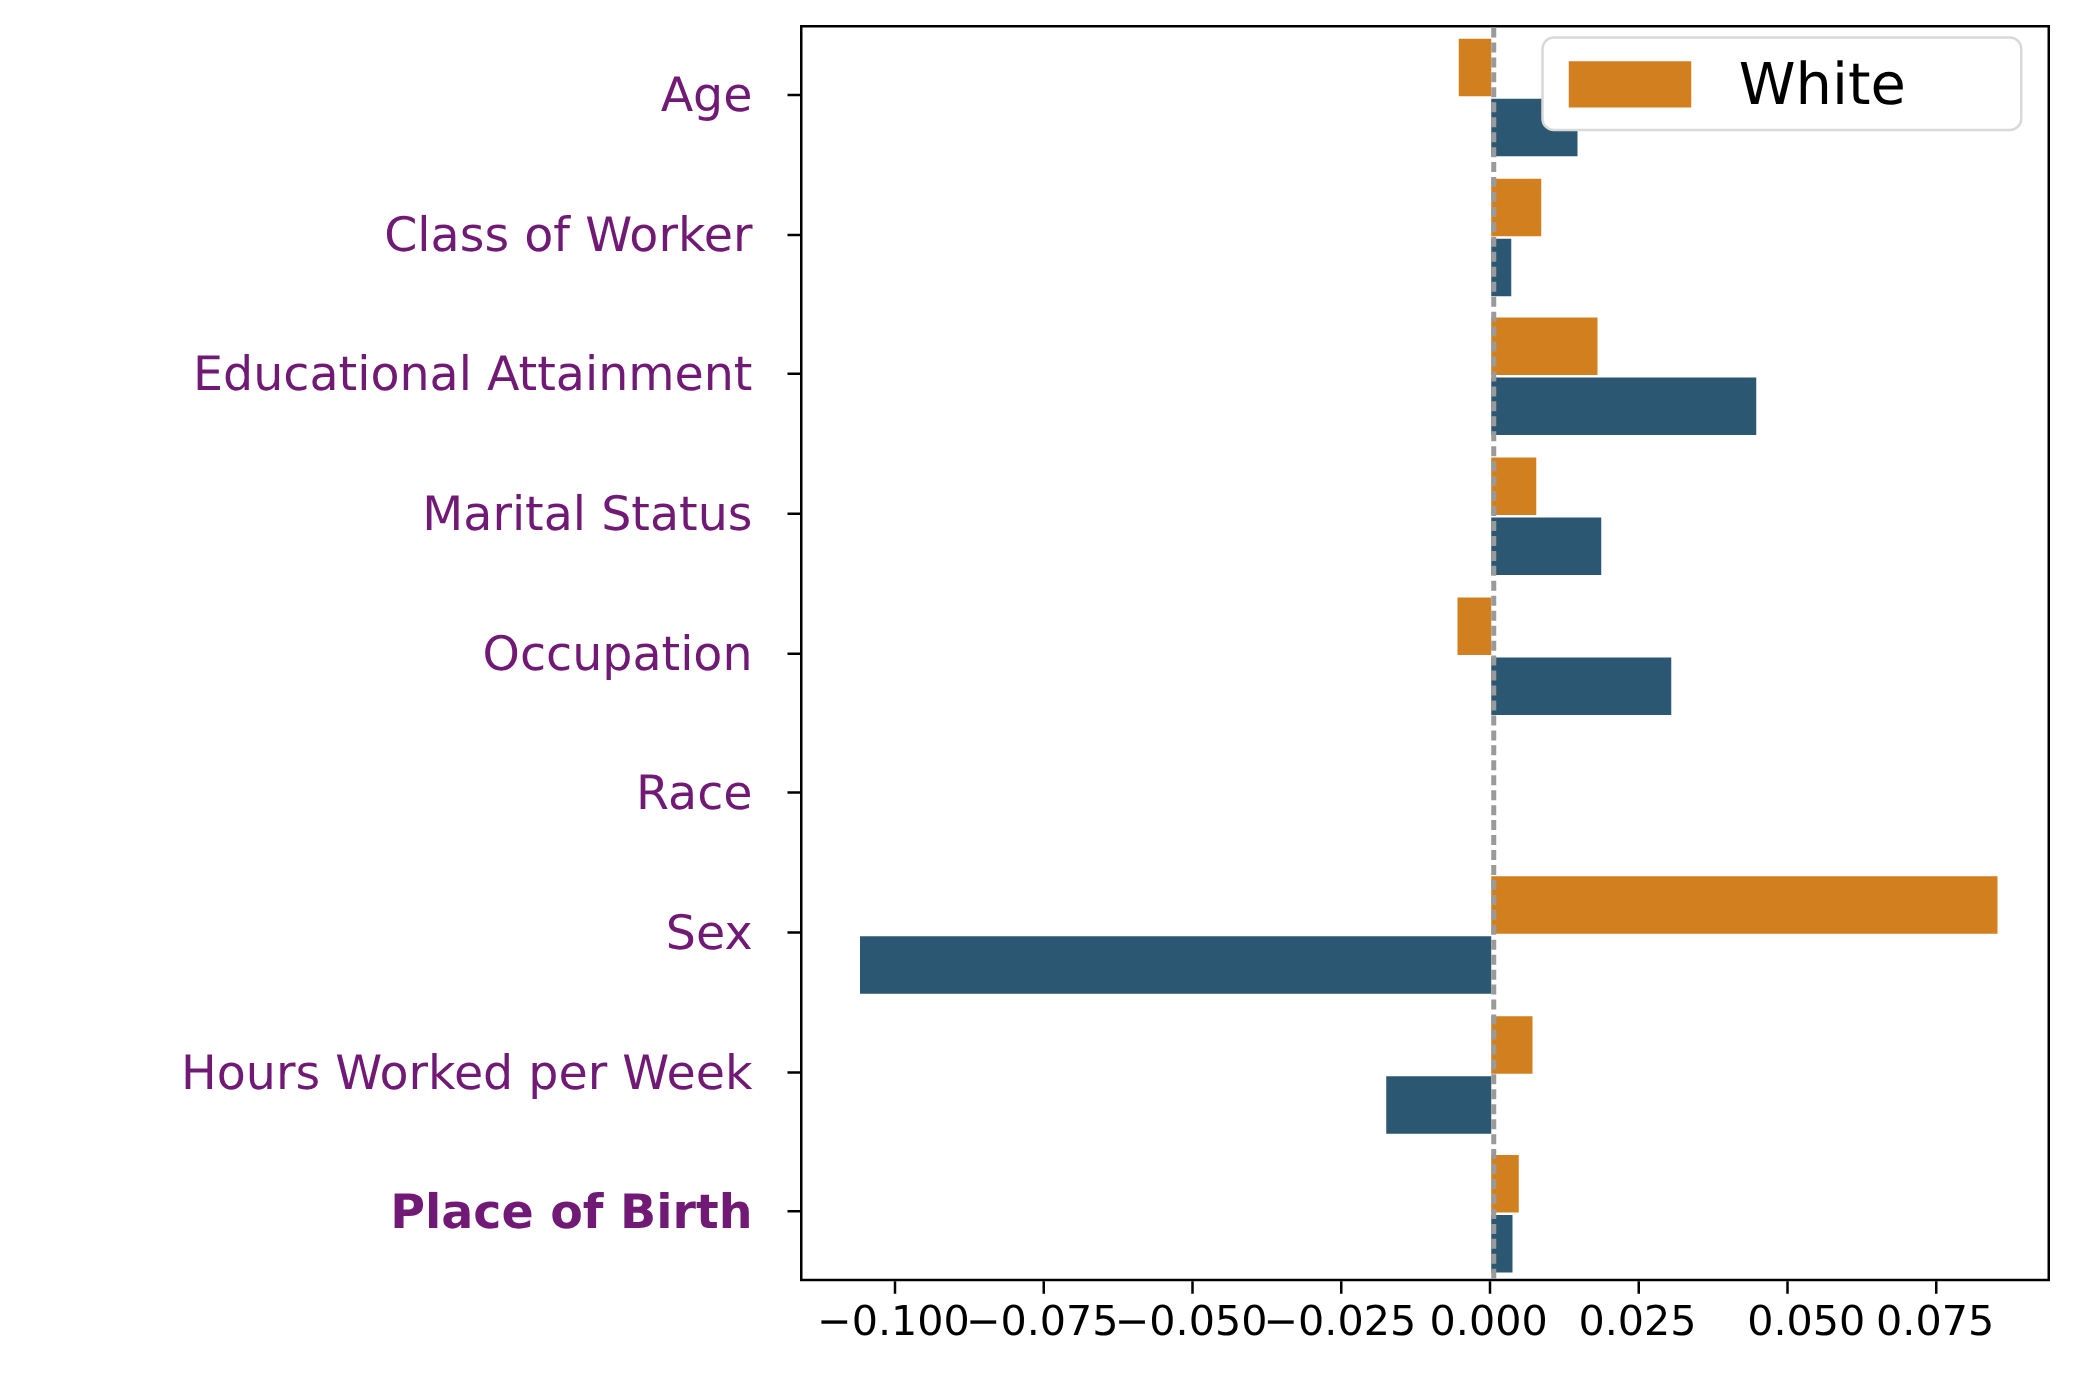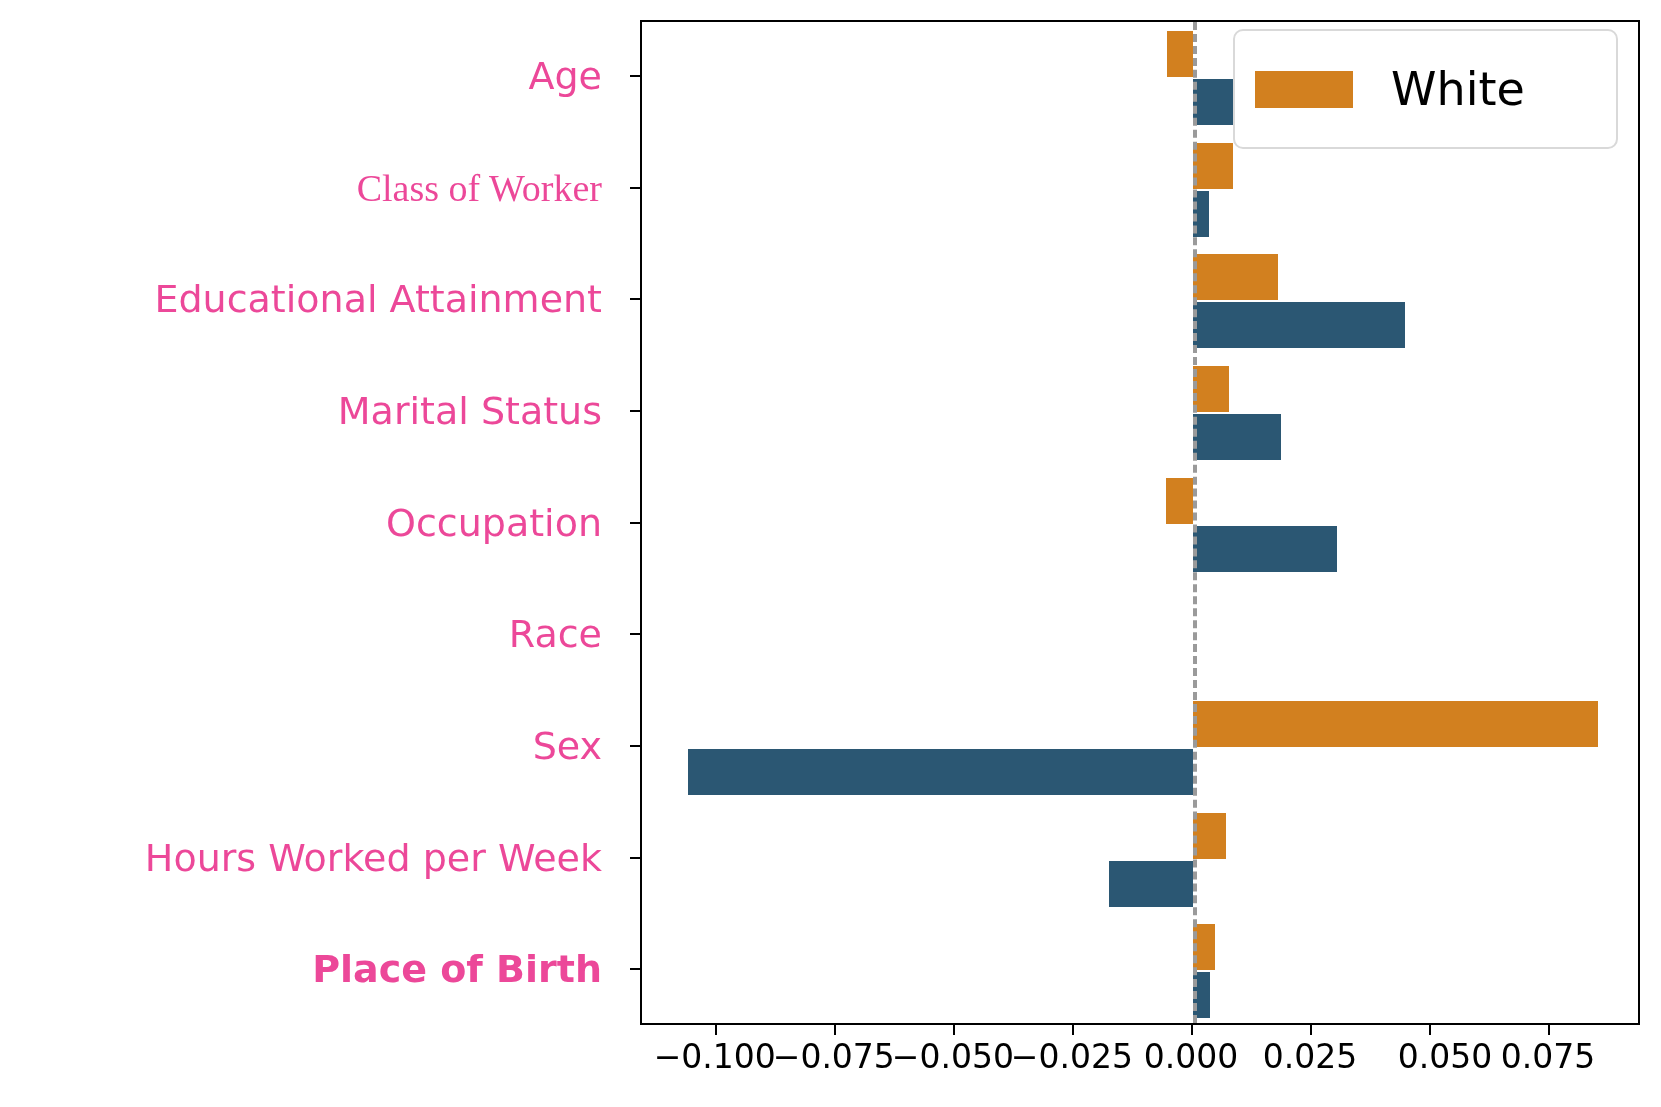--- a/index.html
+++ b/index.html
@@ -46,21 +46,21 @@
     width: 0;
     border-left: 4px dashed #9a9a9a;
   }
 
   
   .ytick-label {
     position: absolute;
     right: 1059px;        
     transform: translateY(-50%);
     font-size: 38px;
-    color: #ec4899;
+    color: #701a75;
     white-space: nowrap;
     text-align: right;
     line-height: 1;
   }
   .ytick-mark {
     position: absolute;
     left: 630px;
     width: 10px;
     height: 0;
     border-top: 2px solid #000000;
@@ -84,21 +84,21 @@
     white-space: nowrap;
     line-height: 1;
   }
 
   
   #legend {
     position: absolute;
     left: 1233px;
     top: 29px;
     width: 385px;
-    padding: 26px 20px;
+    padding: 4px 20px;
     box-sizing: border-box;
     border: 2px solid #d9d9d9;
     border-radius: 10px;
     background: #ffffff;
   }
   .legend-row {
     display: flex;
     align-items: center;
     height: 64px;
   }
@@ -117,21 +117,21 @@
     white-space: nowrap;
   }
 </style>
 </head>
 <body>
 
 <div id="figure">
 
   <div id="ytick-labels">
       <div class="ytick-label" style="top: 75.8333px;">Age</div>
-      <div class="ytick-label" style="top: 187.5px; font-family: Liberation Serif, serif;">Class of Worker</div>
+      <div class="ytick-label" style="top: 187.5px;">Class of Worker</div>
       <div class="ytick-label" style="top: 299.167px; text-align: center;">Educational Attainment</div>
       <div class="ytick-label" style="top: 410.833px;">Marital Status</div>
       <div class="ytick-label" style="top: 522.5px;">Occupation</div>
       <div class="ytick-label" style="top: 634.167px;">Race</div>
       <div class="ytick-label" style="top: 745.833px;">Sex</div>
       <div class="ytick-label" style="top: 857.5px;">Hours Worked per Week</div>
       <div class="ytick-label" style="top: 969.167px; font-weight: bold;">Place of Birth</div>
     </div>
 
   <div id="plot-area">

